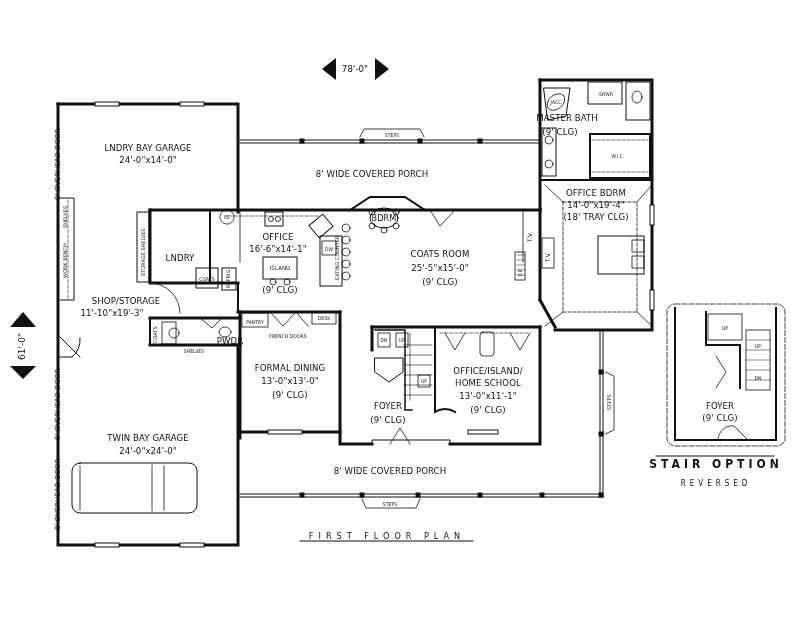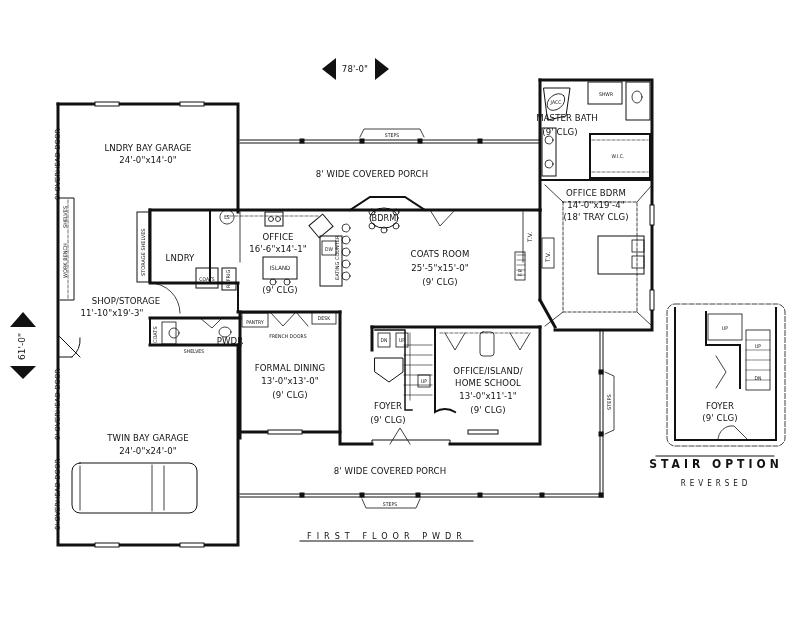--- a/index.html
+++ b/index.html
@@ -274,21 +274,21 @@
 <div class="lbl" style="left:148px;top:445px;">24'-0"x24'-0"</div>
 <div class="vlbl" style="left:54px;top:440px;transform:rotate(-90deg);">9' OVERHEAD DOOR</div>
 <div class="vlbl" style="left:54px;top:530px;transform:rotate(-90deg);">9' OVERHEAD DOOR</div>
 
 
 <div class="lbl" style="left:390px;top:465px;">8' WIDE COVERED PORCH</div>
 <div class="lbl xs" style="left:390px;top:501px;">STEPS</div>
 <div class="vlbl" style="left:606px;top:410px;transform:rotate(-90deg);font-size:5px;">STEPS</div>
 
 
-<div class="lbl spaced" style="left:387px;top:530px;">FIRST FLOOR PWDR</div>
+<div class="lbl spaced" style="left:387px;top:530px;">FIRST FLOOR PLAN</div>
 
 
 <div class="lbl" style="left:720px;top:400px;">FOYER</div>
 <div class="lbl" style="left:720px;top:412px;">(9' CLG)</div>
 <div class="lbl xs" style="left:725px;top:325px;">UP</div>
 <div class="lbl xs" style="left:758px;top:343px;">UP</div>
 <div class="lbl xs" style="left:758px;top:375px;">DN</div>
 <div class="lbl spaced" style="left:716px;top:446px;font-size:8px;letter-spacing:4px;margin-top:32px;">REVERSED</div>
 <div class="lbl spaced" style="left:716px;top:458px;font-size:12px;letter-spacing:4px;font-weight:bold;">STAIR OPTION</div>
 </div>

